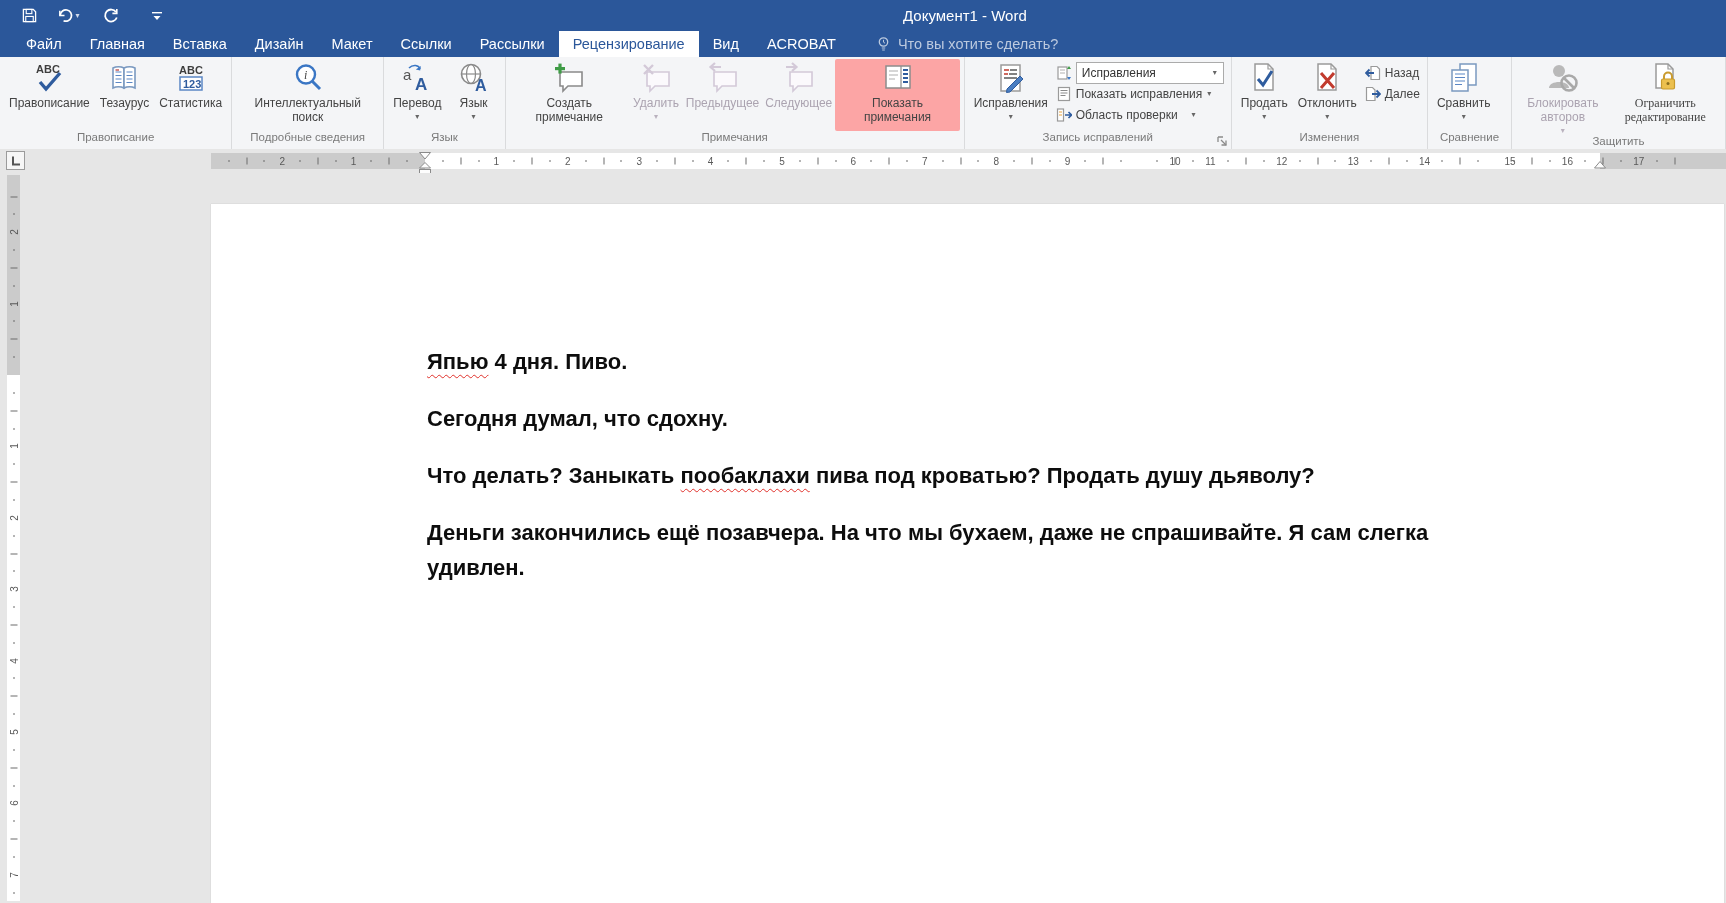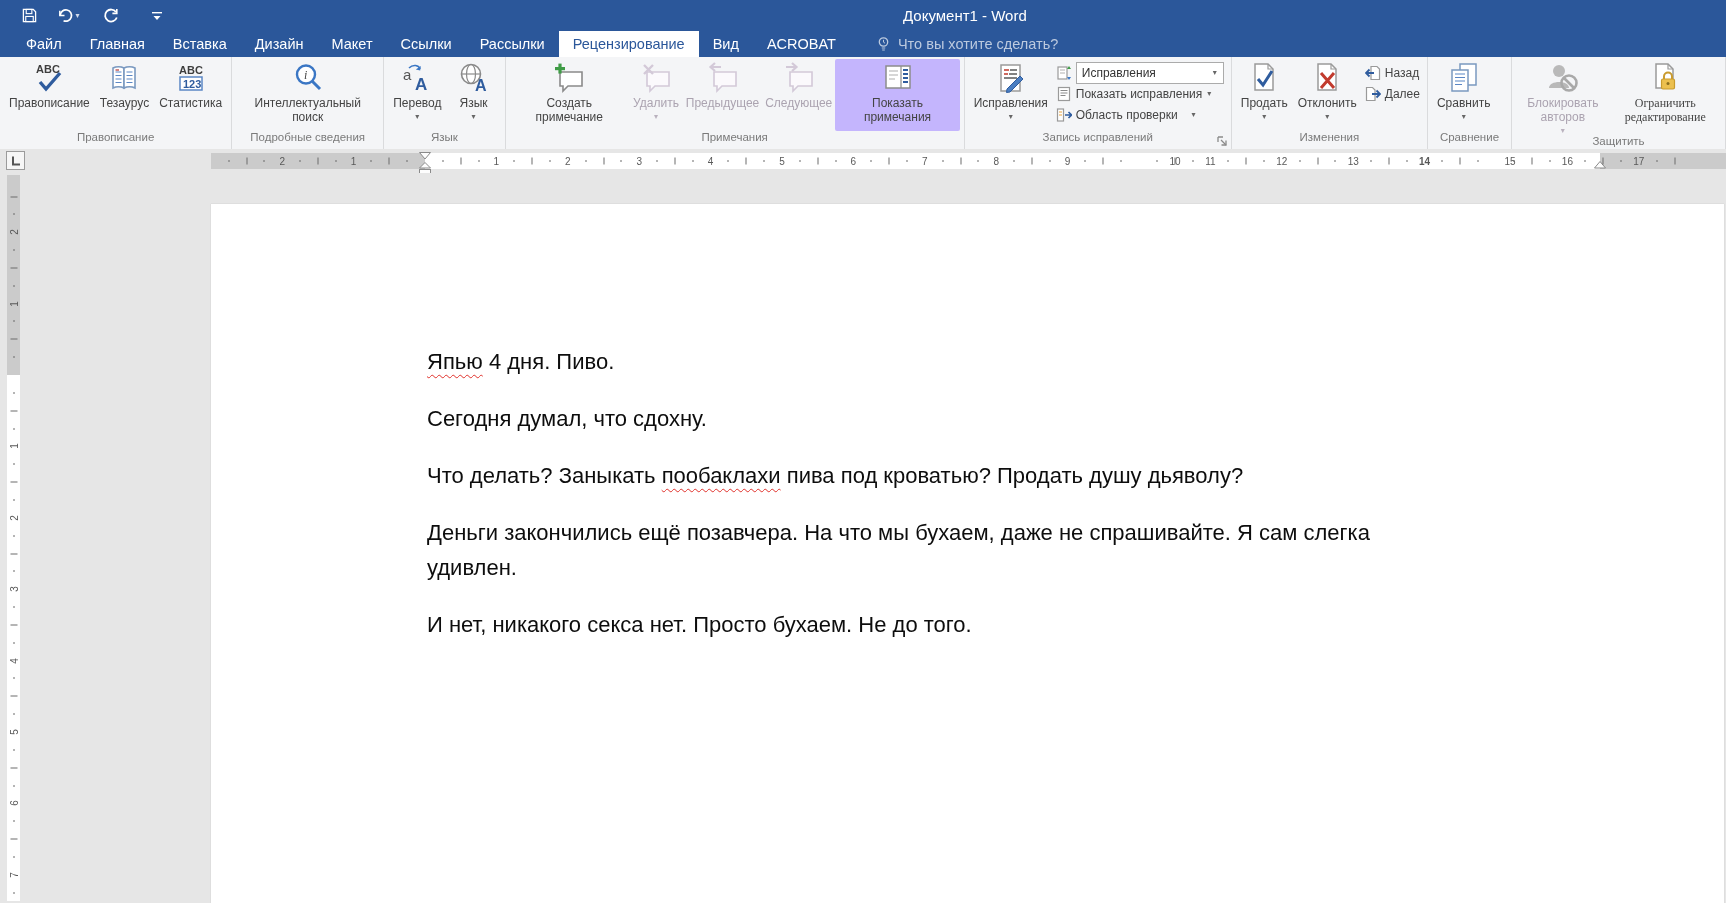--- a/index.html
+++ b/index.html
@@ -22,21 +22,21 @@
   #tellme svg{margin-right:7px;}
   
   #ribbon{position:absolute;left:0;top:57px;width:1726px;height:92px;background:#f4f5f7;border-bottom:1px solid #d4d5d7;display:flex;align-items:stretch;}
   .rgroup{position:relative;display:flex;flex-direction:column;border-right:1px solid #dadbdd;padding:0 2px;}
   .rgroup-content{display:flex;flex:1;align-items:stretch;padding:2px 2px 0 2px;}
   .rgroup-label{height:16px;font-size:11.5px;color:#7a7a7a;text-align:center;white-space:nowrap;padding:0 10px 2px 10px;}
   .bigbtn{display:flex;flex-direction:column;align-items:center;padding:2px 5px 0 5px;border-radius:2px;min-width:44px;}
   .bigbtn .bicon{width:32px;height:32px;margin:1px auto 2px auto;flex:none;}
   .bigbtn .bl{font-size:12px;line-height:14px;text-align:center;color:#444;white-space:pre-line;}
   .bigbtn .dd{font-size:8px;color:#666;line-height:9px;margin-top:2px;}
-  .bigbtn.toggled{background:#c4b5fd;}
+  .bigbtn.toggled{background:#fca5a5;}
   .bigbtn.disabled .bl{color:#aba3b0;}
   .bigbtn.disabled .dd{color:#b9b1be;}
   .stackcol{display:flex;flex-direction:column;justify-content:flex-start;padding-top:3px;}
   .smallrow{display:flex;align-items:center;height:21px;font-size:12px;color:#444;white-space:nowrap;padding:0 3px;border-radius:2px;}
   .smallrow .sicon{width:16px;height:16px;margin-right:4px;flex:none;}
   .smallrow .dd{font-size:8px;color:#666;margin-left:5px;}
   .combo{height:20px;width:146px;border:1px solid #ababab;background:#fff;display:flex;align-items:center;font-size:12px;color:#333;}
   .combo .cval{flex:1;padding-left:5px;white-space:nowrap;overflow:hidden;}
   .combo .cdd{width:16px;text-align:center;font-size:8px;color:#666;}
   .launcher{position:absolute;right:3px;bottom:2px;width:12px;height:12px;}
@@ -54,21 +54,21 @@
   .vtick.dot{width:2px;}
   .vnum{position:absolute;left:50%;transform:translate(-50%,-50%) rotate(-90deg);font-size:10px;color:#595959;}
   .indent-marker{position:absolute;}
   
   #canvas{position:absolute;left:0;top:173px;width:1726px;height:730px;background:#e6e6e6;}
   #v-ruler{position:absolute;left:7px;top:2px;width:13px;height:726px;background:#cbcbcb;overflow:hidden;}
   #v-ruler .vactive{position:absolute;left:0;top:200px;width:13px;height:526px;background:#ffffff;}
   #page{position:absolute;left:211px;top:31px;width:1513px;height:699px;background:#ffffff;box-shadow:0 0 1px #b9b9b9;}
   #doc-content{position:absolute;left:216px;top:140px;width:1170px;color:#0d0d0d;font-size:22px;}
   .para{margin:0 0 22px 0;}
-  .line{line-height:35px;white-space:nowrap;}
+  .line{line-height:35px;white-space:nowrap;font-weight:bold;}
   .sq{text-decoration:underline;text-decoration-style:wavy;text-decoration-color:#e0312b;text-decoration-thickness:1px;text-underline-offset:5px;text-decoration-skip-ink:none;}
 </style>
 </head>
 <body>
 
 <div id="titlebar">
   <div class="qat" style="left:16px;width:26px;">
     <svg width="15" height="15" viewBox="0 0 16 16">
         <path d="M1.5 1.5 H12 L14.5 4 V14.5 H1.5 Z" fill="none" stroke="#fff" stroke-width="1.4"></path>
         <rect x="4.5" y="1.5" width="6" height="4.5" fill="none" stroke="#fff" stroke-width="1.2"></rect>
@@ -395,21 +395,21 @@
       <span class="rnum" style="left: 499.6px;">4</span>
       <span class="rnum" style="left: 571px;">5</span>
       <span class="rnum" style="left: 642.4px;">6</span>
       <span class="rnum" style="left: 713.8px;">7</span>
       <span class="rnum" style="left: 785.2px;">8</span>
       <span class="rnum" style="left: 856.6px;">9</span>
       <span class="rnum" style="left: 964px;">10</span>
       <span class="rnum" style="left: 999.4px;">11</span>
       <span class="rnum" style="left: 1070.8px;">12</span>
       <span class="rnum" style="left: 1142.2px;">13</span>
-      <span class="rnum" style="left: 1213.6px; font-weight: bold;">14</span>
+      <span class="rnum" style="left: 1213.6px;">14</span>
       <span class="rnum" style="left: 1299px;">15</span>
       <span class="rnum" style="left: 1356.4px;">16</span>
       <span class="rnum" style="left: 1427.8px;">17</span>
       <i class="tick dot" style="left: 17.65px;"></i>
       <i class="tick half" style="left: 35.5px;"></i>
       <i class="tick dot" style="left: 53.35px;"></i>
       <i class="tick dot" style="left: 89.05px;"></i>
       <i class="tick half" style="left: 106.9px;"></i>
       <i class="tick dot" style="left: 124.75px;"></i>
       <i class="tick dot" style="left: 160.45px;"></i>
@@ -524,18 +524,15 @@
         </div>
         <div class="para">
         </div>
         <div class="para">
           <div class="line"><span>Что делать? Заныкать </span><span class="sq">пообаклахи</span><span> пива под кроватью? Продать душу дьяволу?</span></div>
         </div>
         <div class="para">
           <div class="line"><span>Деньги закончились ещё позавчера. На что мы бухаем, даже не спрашивайте. Я сам слегка</span></div>
           <div class="line"><span>удивлен.</span></div>
         </div>
-        <div class="para">
-          <div class="line"><span>И нет, никакого секса нет. Просто бухаем. Не до того.</span></div>
-        </div>
       </div>
   </div>
 </div>
 
 </body></html>

